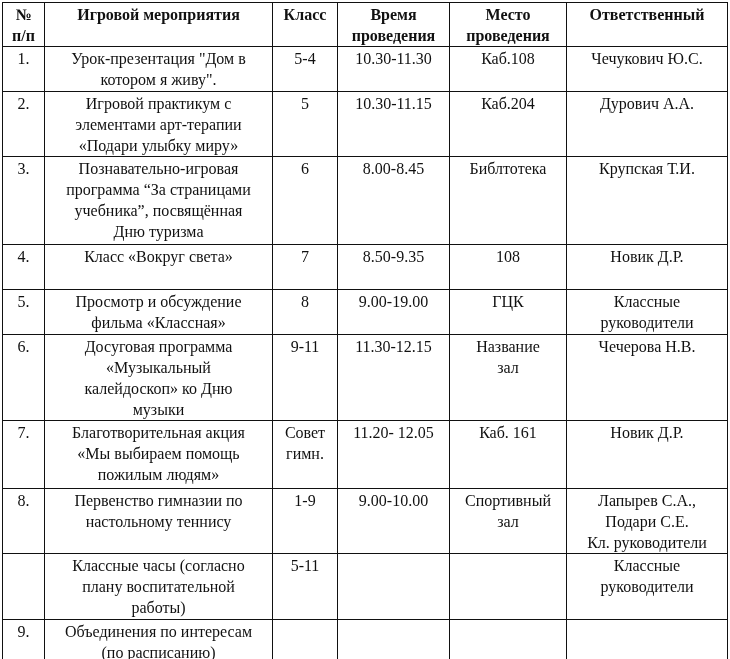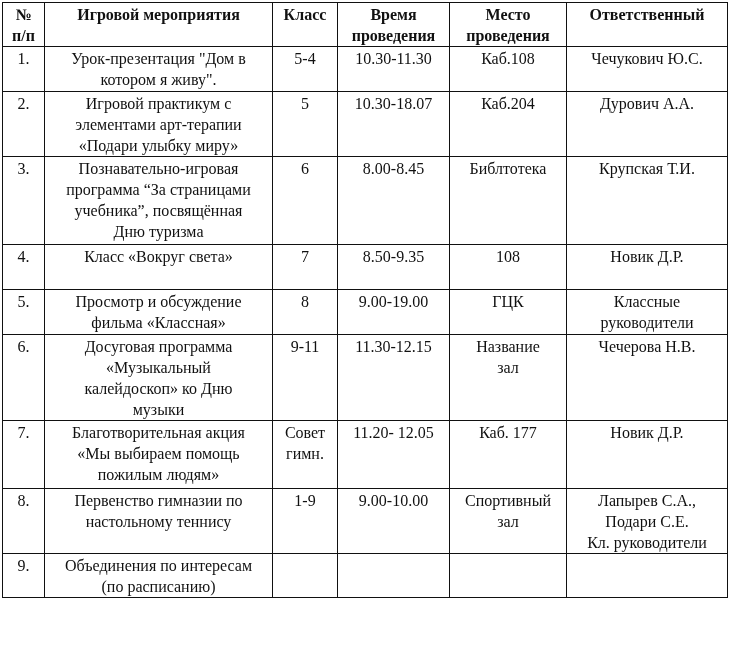--- a/index.html
+++ b/index.html
@@ -95,21 +95,21 @@
         </td>
     <td>
           <span class="cell-text">Игровой практикум с
 элементами арт-терапии
 «Подари улыбку миру»</span>
         </td>
     <td>
           <span class="cell-text">5</span>
         </td>
     <td>
-          <span class="cell-text">10.30-18.07</span>
+          <span class="cell-text">10.30-11.15</span>
         </td>
     <td>
           <span class="cell-text">Каб.204</span>
         </td>
     <td>
           <span class="cell-text">Дурович А.А.</span>
         </td>
   </tr>
 
   <tr style="height: 88px;">
@@ -215,21 +215,21 @@
 пожилым людям»</span>
         </td>
     <td>
           <span class="cell-text">Совет
 гимн.</span>
         </td>
     <td>
           <span class="cell-text">11.20- 12.05</span>
         </td>
     <td>
-          <span class="cell-text">Каб. 177</span>
+          <span class="cell-text">Каб. 161</span>
         </td>
     <td>
           <span class="cell-text">Новик Д.Р.</span>
         </td>
   </tr>
 
   <tr style="height: 63px;">
     <td>
           <span class="cell-text">8.</span>
         </td>
@@ -247,20 +247,43 @@
           <span class="cell-text">Спортивный
 зал</span>
         </td>
     <td>
           <span class="cell-text">Лапырев С.А.,
 Подари С.Е.
 Кл. руководители</span>
         </td>
   </tr>
 
+  <tr style="height: 66px;">
+    <td>
+          <span class="cell-text"></span>
+        </td>
+    <td>
+          <span class="cell-text">Классные часы (согласно
+плану воспитательной
+работы)</span>
+        </td>
+    <td>
+          <span class="cell-text">5-11</span>
+        </td>
+    <td>
+          <span class="cell-text"></span>
+        </td>
+    <td>
+          <span class="cell-text"></span>
+        </td>
+    <td>
+          <span class="cell-text">Классные
+руководители</span>
+        </td>
+  </tr>
 
   <tr style="height: 42px;">
     <td>
           <span class="cell-text">9.</span>
         </td>
     <td>
           <span class="cell-text">Объединения по интересам
 (по расписанию)</span>
         </td>
     <td>

